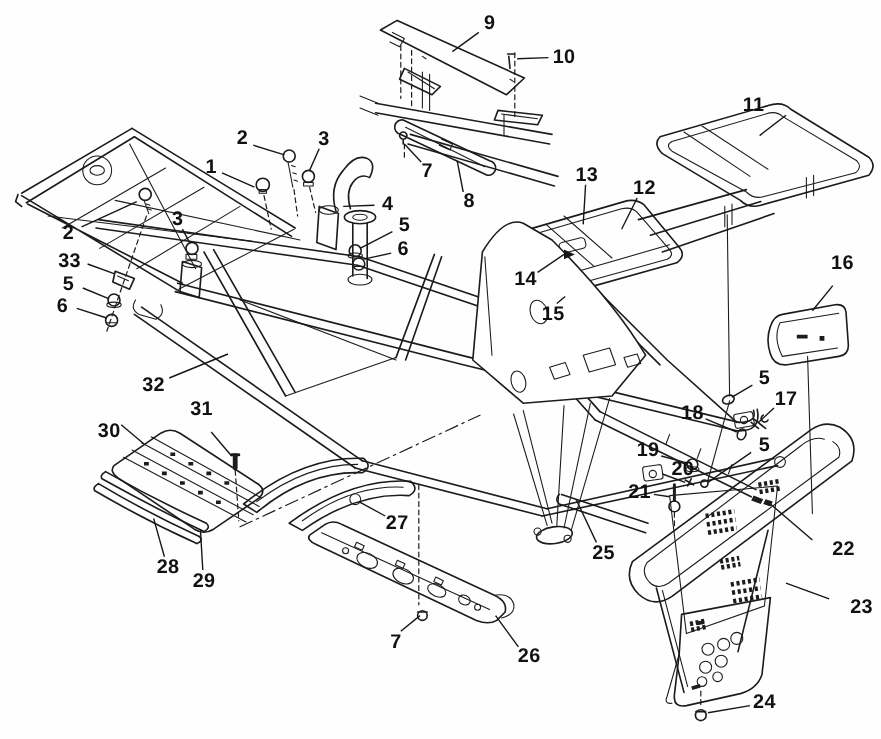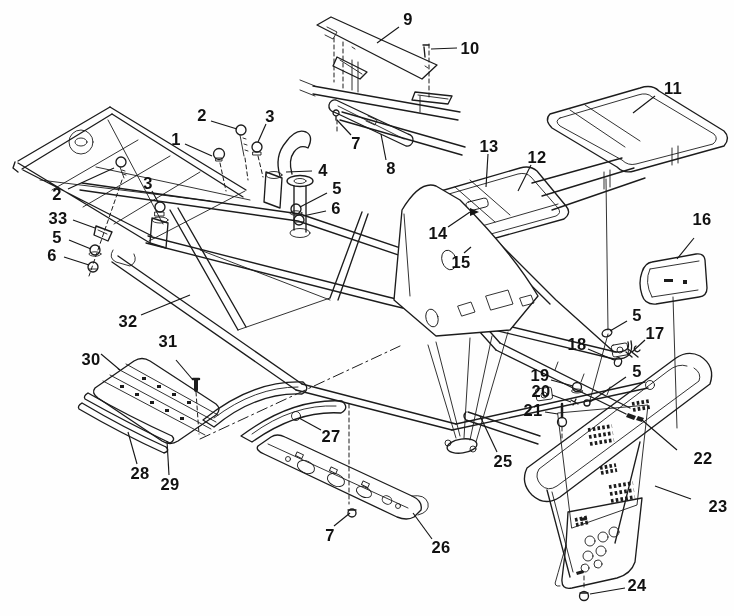--- a/index.html
+++ b/index.html
@@ -292,21 +292,21 @@
         <line x1="691" y1="499" x2="655" y2="486"></line>
         <line x1="625" y1="588" x2="590" y2="594"></line>
       </g>
 </svg>
 
 <div>
       <div class="callout" style="left: 408px; top: 19px;">9</div>
       <div class="callout" style="left: 470px; top: 48px;">10</div>
       <div class="callout" style="left: 356px; top: 143px;">7</div>
       <div class="callout" style="left: 391px; top: 168px;">8</div>
-      <div class="callout" style="left: 673px; top: 88px; text-align: right;">11</div>
+      <div class="callout" style="left: 628px; top: 88px; text-align: right;">11</div>
       <div class="callout" style="left: 537px; top: 157px;">12</div>
       <div class="callout" style="left: 489px; top: 146px;">13</div>
       <div class="callout" style="left: 438px; top: 233px;">14</div>
       <div class="callout" style="left: 461px; top: 262px;">15</div>
       <div class="callout" style="left: 702px; top: 219px;">16</div>
       <div class="callout" style="left: 176px; top: 139px;">1</div>
       <div class="callout" style="left: 202px; top: 115px;">2</div>
       <div class="callout" style="left: 270px; top: 116px;">3</div>
       <div class="callout" style="left: 323px; top: 170px;">4</div>
       <div class="callout" style="left: 337px; top: 188px;">5</div>
@@ -323,19 +323,19 @@
       <div class="callout" style="left: 170px; top: 484px;">29</div>
       <div class="callout" style="left: 331px; top: 436px;">27</div>
       <div class="callout" style="left: 330px; top: 535px;">7</div>
       <div class="callout" style="left: 441px; top: 547px;">26</div>
       <div class="callout" style="left: 503px; top: 461px;">25</div>
       <div class="callout" style="left: 637px; top: 315px;">5</div>
       <div class="callout" style="left: 655px; top: 333px;">17</div>
       <div class="callout" style="left: 577px; top: 344px;">18</div>
       <div class="callout" style="left: 637px; top: 371px;">5</div>
       <div class="callout" style="left: 540px; top: 375px;">19</div>
-      <div class="callout" style="left: 541px; top: 391px;">20</div>
+      <div class="callout" style="left: 569px; top: 391px;">20</div>
       <div class="callout" style="left: 533px; top: 410px;">21</div>
       <div class="callout" style="left: 687px; top: 458px; margin-left: 16px;">22</div>
       <div class="callout" style="left: 718px; top: 506px;">23</div>
       <div class="callout" style="left: 637px; top: 585px;">24</div>
     </div>
 </div>
 
 </body></html>

